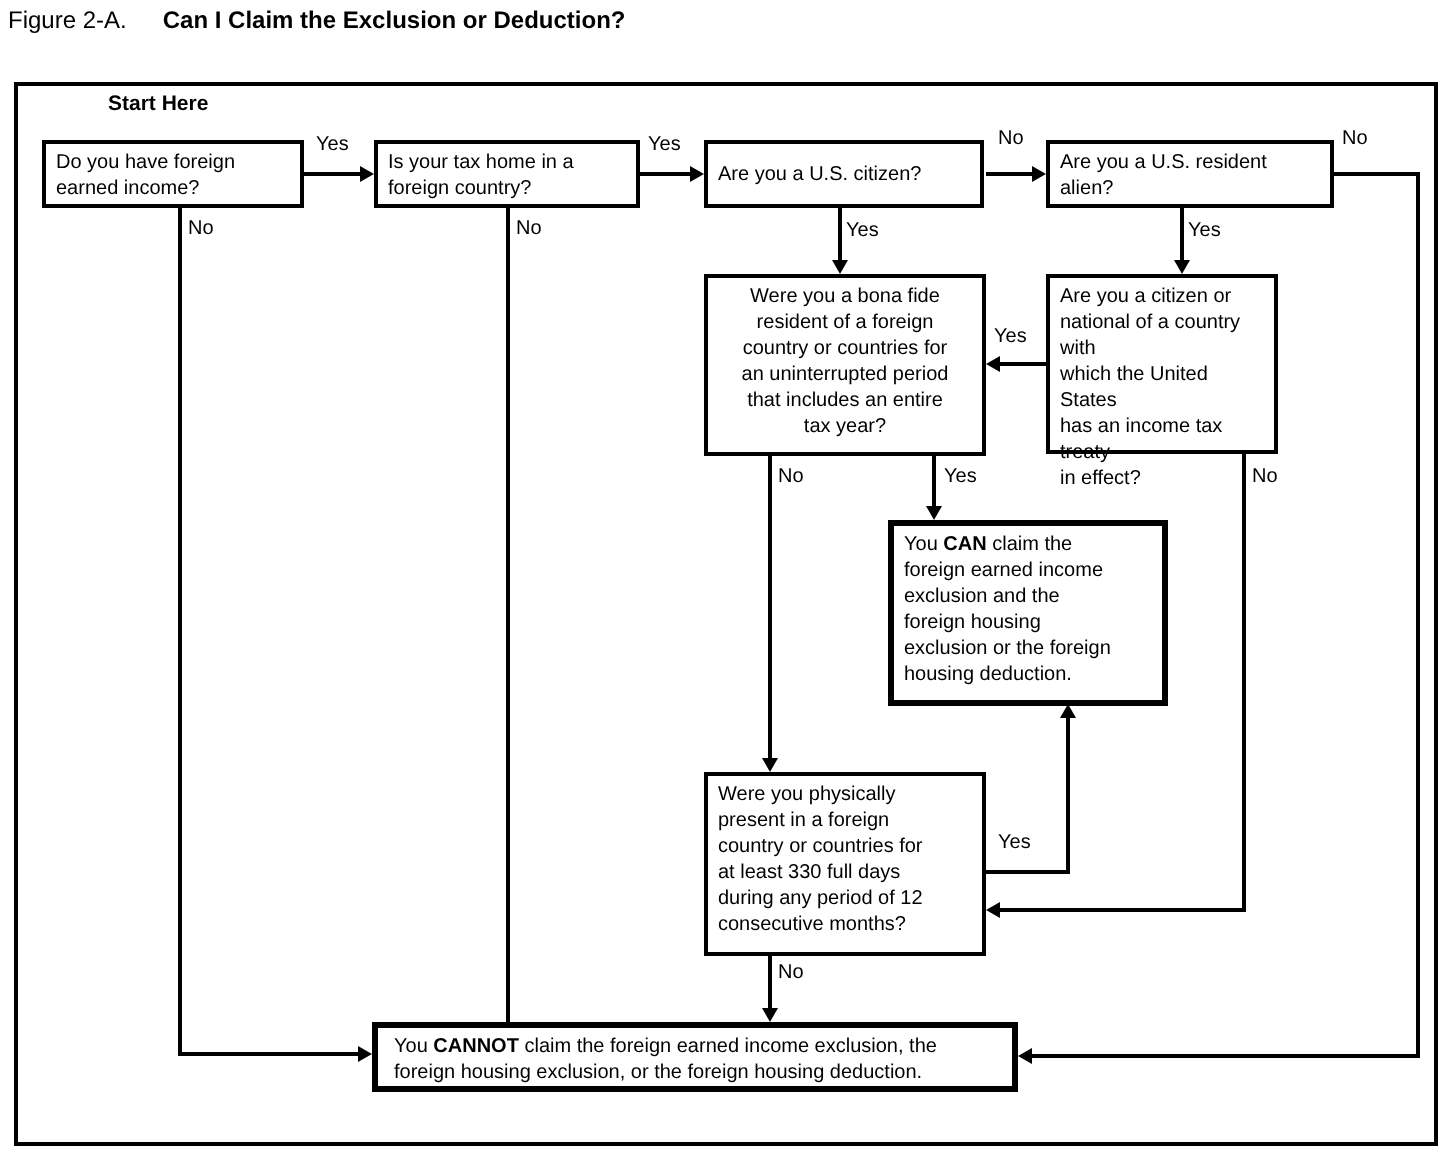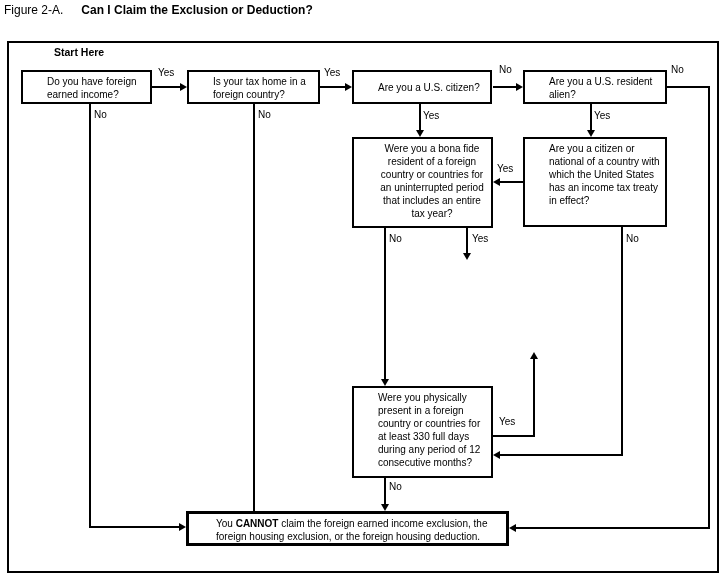--- a/index.html
+++ b/index.html
@@ -6,21 +6,21 @@
   .page{
     position:relative;width:725px;height:586px;background:#ffffff;
     font-family:"Liberation Sans", sans-serif;color:#000;overflow:hidden;
   }
   .title{position:absolute;left:4px;top:3px;font-size:12px;white-space:nowrap;}
   .title .bold{font-weight:bold;margin-left:18px;}
   .frame{position:absolute;left:7px;top:41px;width:712px;height:532px;
     border:2px solid #000;box-sizing:border-box;}
   .box{position:absolute;border:2px solid #000;background:#fff;box-sizing:border-box;
     padding:3px 5px;font-size:10px;line-height:13px;}
-  .box .btext{white-space:pre-line;display:block;margin-left:19px;}
+  .box .btext{white-space:pre-line;display:block;}
   .thick{border-width:3px;}
   .vcenter{display:flex;align-items:center;}
   .lbl{position:absolute;font-size:10px;line-height:11px;white-space:nowrap;}
   .start{font-weight:bold;font-size:10.5px;}
   .hl{position:absolute;height:2px;background:#000;}
   .vl{position:absolute;width:2px;background:#000;}
   .ar,.al,.ad,.au{position:absolute;width:0;height:0;}
   .ar{border-top:4px solid transparent;border-bottom:4px solid transparent;border-left:7px solid #000;}
   .al{border-top:4px solid transparent;border-bottom:4px solid transparent;border-right:7px solid #000;}
   .ad{border-left:4px solid transparent;border-right:4px solid transparent;border-top:7px solid #000;}
@@ -56,28 +56,36 @@
   </div>
 
   <div class="box" style="left:352px;top:137px;width:141px;height:91px;text-align:center;">
     <span class="btext">Were you a bona fide
 resident of a foreign
 country or countries for
 an uninterrupted period
 that includes an entire
 tax year?</span>
   </div>
-  <div class="box" style="left:523px;top:137px;width:144px;height:90px;">
+  <div class="box" style="left:523px;top:137px;width:116px;height:90px;">
     <span class="btext">Are you a citizen or
 national of a country with
 which the United States
 has an income tax treaty
 in effect?</span>
   </div>
 
+  <div class="box thick" style="left:444px;top:260px;width:140px;height:93px;">
+    <span class="btext"><span>You </span><b>CAN</b><span> claim the
+foreign earned income
+exclusion and the
+foreign housing
+exclusion or the foreign
+housing deduction.</span></span>
+  </div>
 
   <div class="box" style="left:352px;top:386px;width:141px;height:92px;">
     <span class="btext">Were you physically
 present in a foreign
 country or countries for
 at least 330 full days
 during any period of 12
 consecutive months?</span>
   </div>
 

